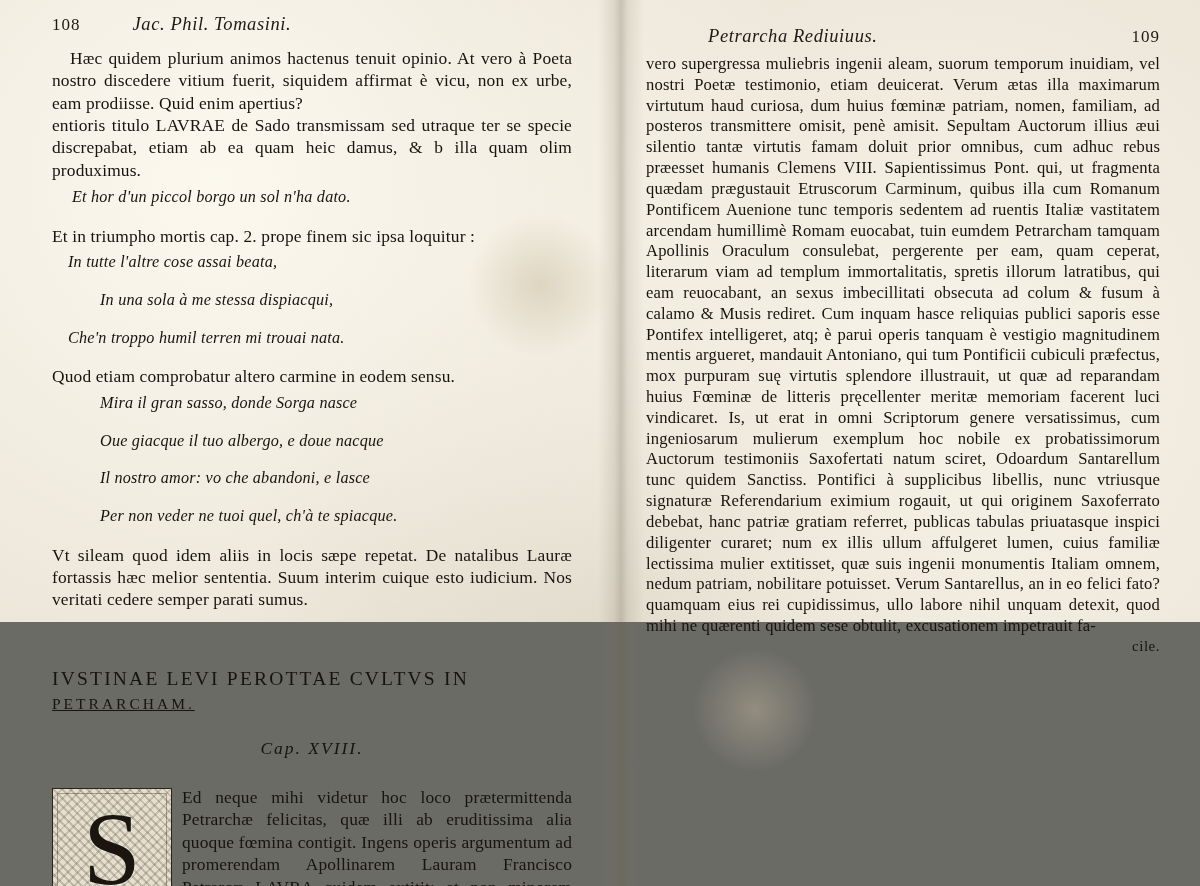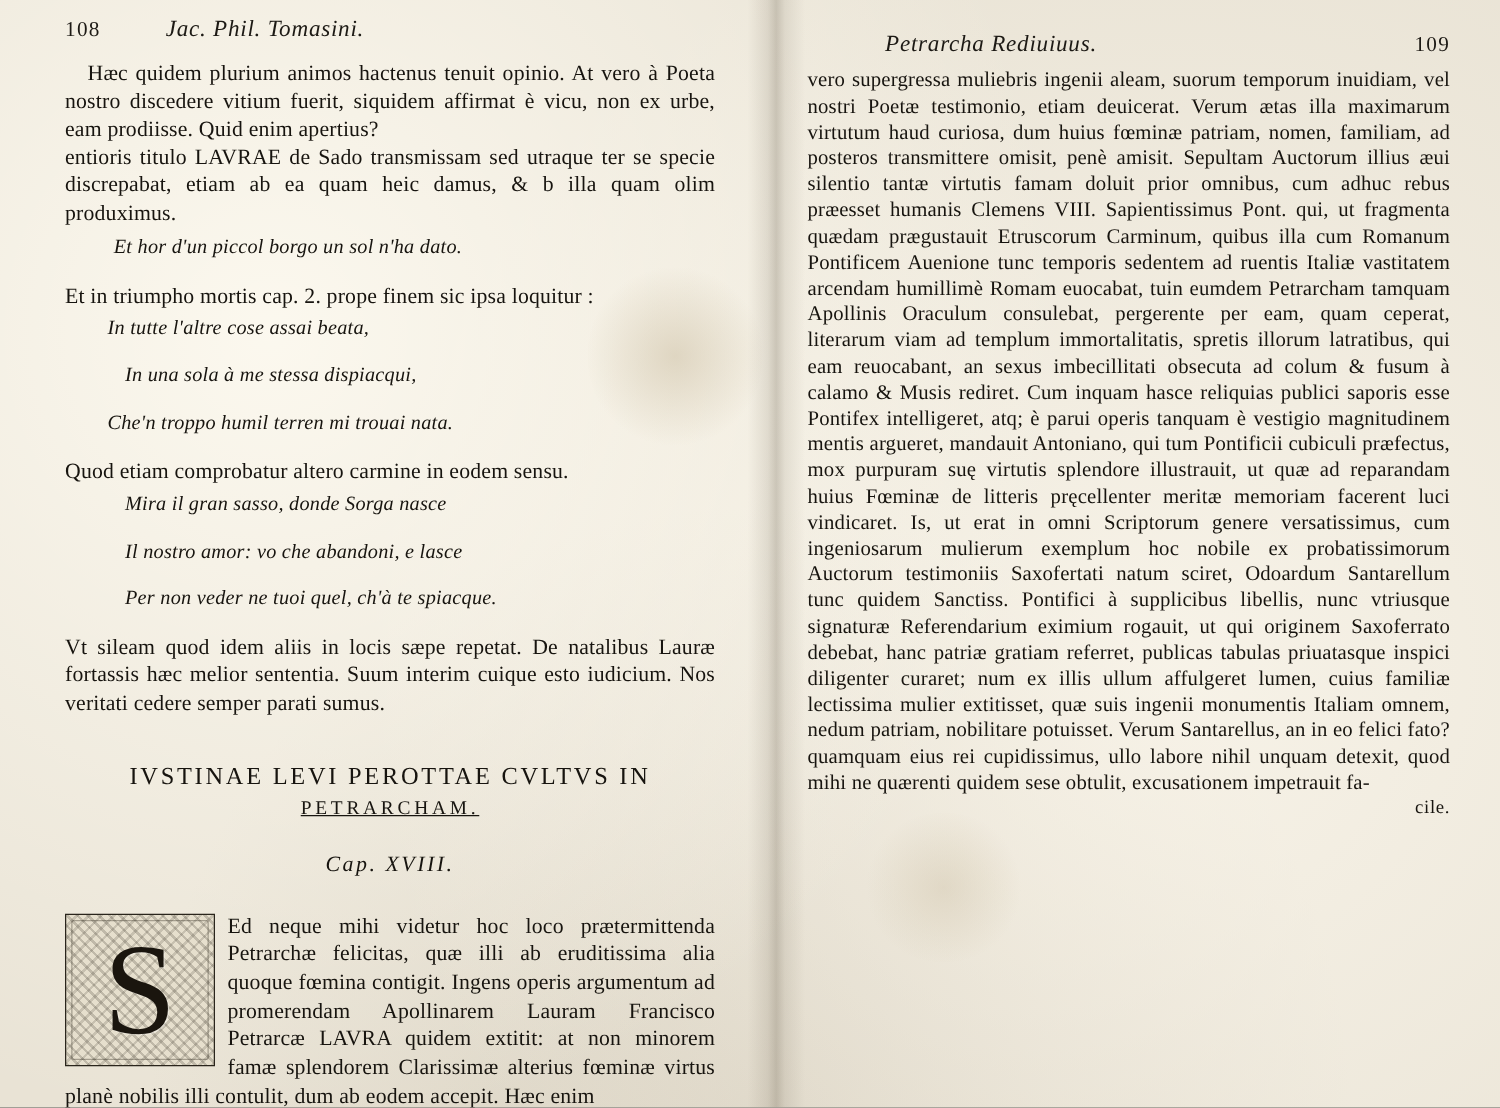--- a/index.html
+++ b/index.html
@@ -10,21 +10,21 @@
   body {
     width: 1200px;
     height: 886px;
     overflow: hidden;
     font-family: "Liberation Serif", serif;
   }
 
   .spread {
     position: relative;
     width: 1200px;
-    height: 886px;
+    height: 622px;
     background: #e9e3d5;
     background-image:
       radial-gradient(circle at 18% 30%, rgba(255,252,243,0.85) 0%, rgba(233,227,213,0) 55%),
       radial-gradient(circle at 78% 60%, rgba(252,248,238,0.75) 0%, rgba(233,227,213,0) 60%),
       radial-gradient(circle at 50% 100%, rgba(190,180,160,0.35) 0%, rgba(233,227,213,0) 45%);
   }
 
   
   .gutter {
     position: absolute;
@@ -89,27 +89,27 @@
   .para { margin: 0 0 0 0; }
   .para.indent { text-indent: 18px; }
   .para.gap { margin-top: 7px; }
 
   .verse {
     font-style: italic;
     font-size: 16.2px;
     line-height: 1.33;
     letter-spacing: 0.2px;
   }
-  .verse.i1 { margin-left: 34px; }
+  .verse.i1 { margin-left: 16px; }
   .verse.i2 { margin-left: 48px; }
-  .verse.i4 { margin-left: 39px; }
+  .verse.i4 { margin-left: 20px; }
 
   .chaphead {
-    text-align: center;
-    margin-top: 36px;
+    text-align: left;
+    margin-top: 55px;
     letter-spacing: 2.2px;
     font-size: 19.5px;
     color: #17140f;
     line-height: 1.35;
   }
   .chaphead .l2 {
     display: block;
     font-size: 15.5px;
     letter-spacing: 3px;
     margin-top: 2px;
@@ -212,20 +212,21 @@
 
       <p class="para" style="margin-top:4px">Et in triumpho mortis cap. 2. prope finem sic ipsa loquitur :</p>
 
       <p class="verse i1" style="margin-top:5px">In tutte l'altre cose assai beata,</p>
       <p class="verse i2">In una sola à me stessa dispiacqui,</p>
       <p class="verse i1">Che'n troppo humil terren mi trouai nata.</p>
 
       <p class="para" style="margin-top:4px">Quod etiam comprobatur altero carmine in eodem sensu.</p>
 
       <p class="verse i2" style="margin-top:5px">Mira il gran sasso, donde Sorga nasce</p>
+      <p class="verse i2">Oue giacque il tuo albergo, e doue nacque</p>
       <p class="verse i2">Il nostro amor: vo che abandoni, e lasce</p>
       <p class="verse i2">Per non veder ne tuoi quel, ch'à te spiacque.</p>
 
       <p class="para" style="margin-top:6px">Vt sileam quod idem aliis in locis sæpe repetat. De natalibus Lauræ fortassis hæc melior sententia. Suum interim cuique esto iudicium. Nos veritati cedere semper parati sumus.</p>
 
       <div class="chaphead">
         <span>IVSTINAE LEVI PEROTTAE CVLTVS IN</span>
         <span class="l2">PETRARCHAM.</span>
       </div>
 

